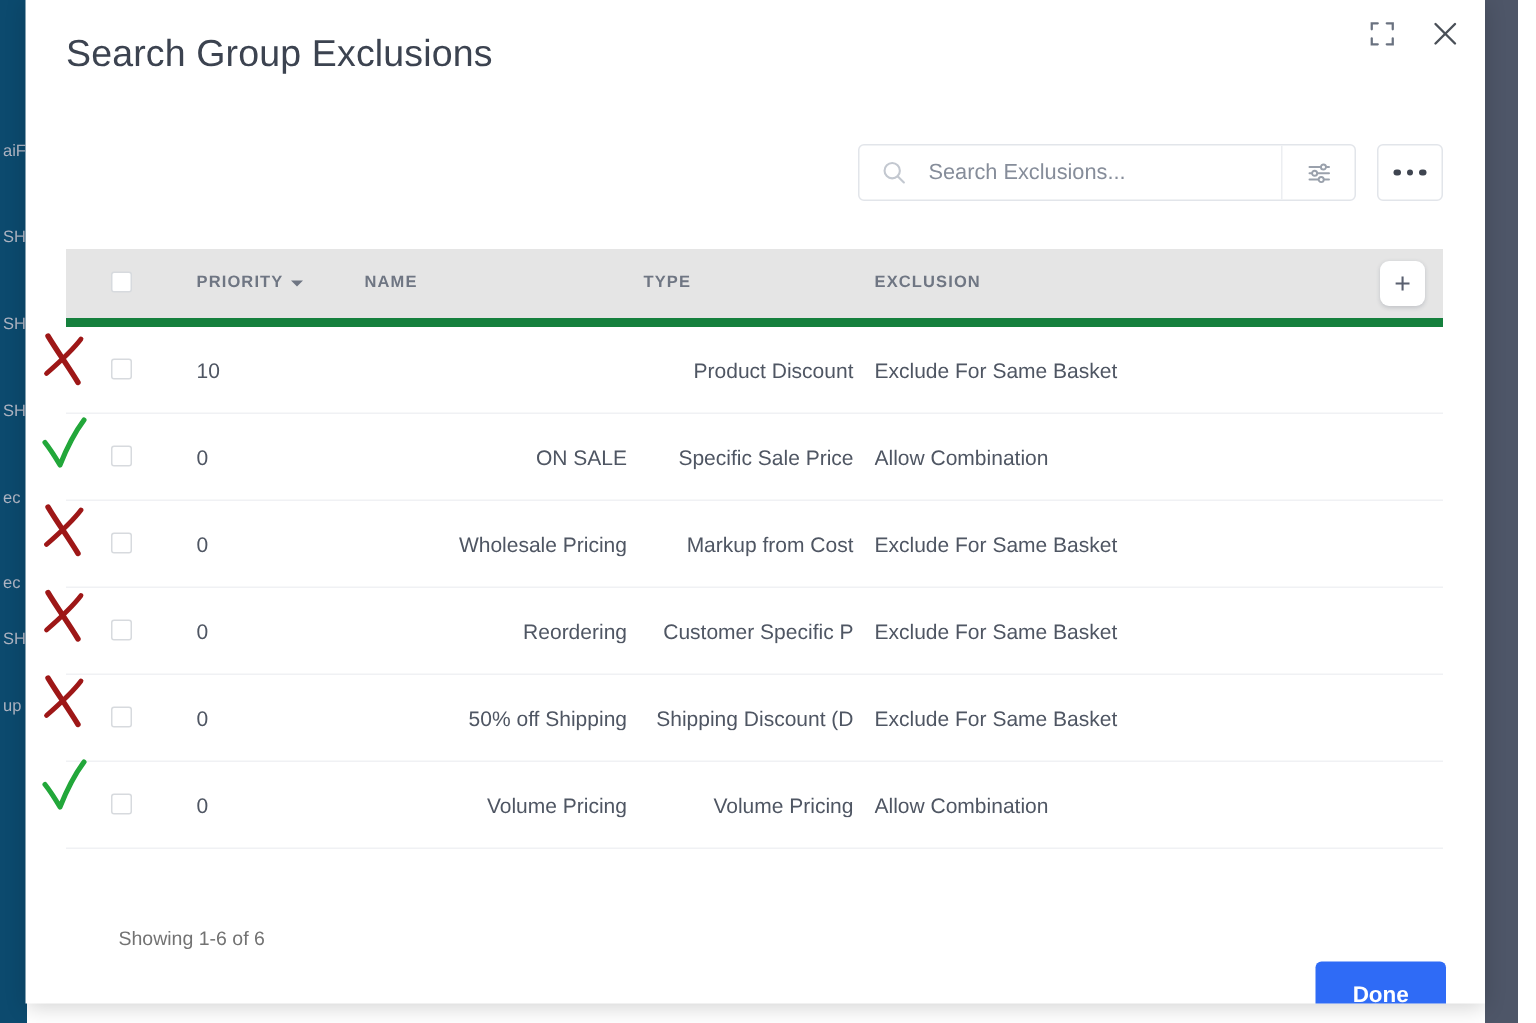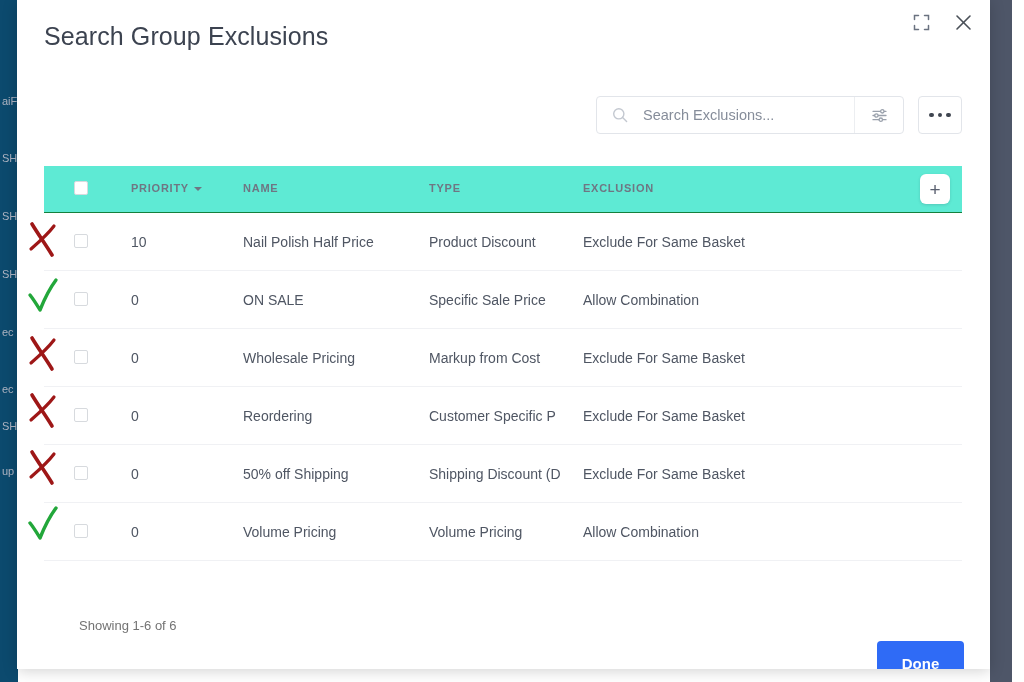--- a/index.html
+++ b/index.html
@@ -108,21 +108,21 @@
     position: absolute;
     left: 27px;
     top: 88px;
     width: 918px;
     height: 54px;
   }
   .search-wrap {
     position: absolute;
     right: 58px;
     top: 8px;
-    width: 308px;
+    width: 332px;
     height: 38px;
     border: 1px solid #e2e5ea;
     border-radius: 4px;
     background: #ffffff;
     display: flex;
     align-items: center;
     box-sizing: border-box;
   }
   .search-icon-box {
     width: 46px;
@@ -187,22 +187,22 @@
   
   .table {
     position: absolute;
     left: 27px;
     top: 166px;
     width: 918px;
   }
   .thead {
     position: relative;
     height: 46px;
-    background: #5eead4;
-    border-bottom: 1px solid #15803d;
+    background: #e5e5e5;
+    border-bottom: 6px solid #15803d;
   }
   .th {
     position: absolute;
     top: 16px;
     font-size: 11px;
     letter-spacing: 0.75px;
     color: #6f7683;
     font-weight: 700;
     white-space: nowrap;
   }
@@ -240,20 +240,21 @@
     cursor: pointer;
     color: #5a6070;
     font-size: 19px;
     line-height: 1;
   }
 
   .row {
     position: relative;
     height: 57px;
     border-bottom: 1px solid #f0f1f4;
+    text-align: right;
   }
   .cell {
     position: absolute;
     top: 21px;
     font-size: 14px;
     color: #4f5663;
     white-space: nowrap;
     overflow: hidden;
   }
   .row-cb { position: absolute; top: 21px; left: 30px; }
@@ -384,21 +385,20 @@
         <div class="th" style="left:199px">NAME</div>
         <div class="th" style="left:385px">TYPE</div>
         <div class="th" style="left:539px">EXCLUSION</div>
         <div class="add-btn">+</div>
       </div>
 
       <div id="tbody">
           <div class="row">
             <span class="cb row-cb"></span>
             <div class="cell c-priority">10</div>
-            <div class="cell c-name">Nail Polish Half Price</div>
             <div class="cell c-type">Product Discount</div>
             <div class="cell c-exclusion">Exclude For Same Basket</div>
           </div>
           <div class="row">
             <span class="cb row-cb"></span>
             <div class="cell c-priority">0</div>
             <div class="cell c-name">ON SALE</div>
             <div class="cell c-type">Specific Sale Price</div>
             <div class="cell c-exclusion">Allow Combination</div>
           </div>

